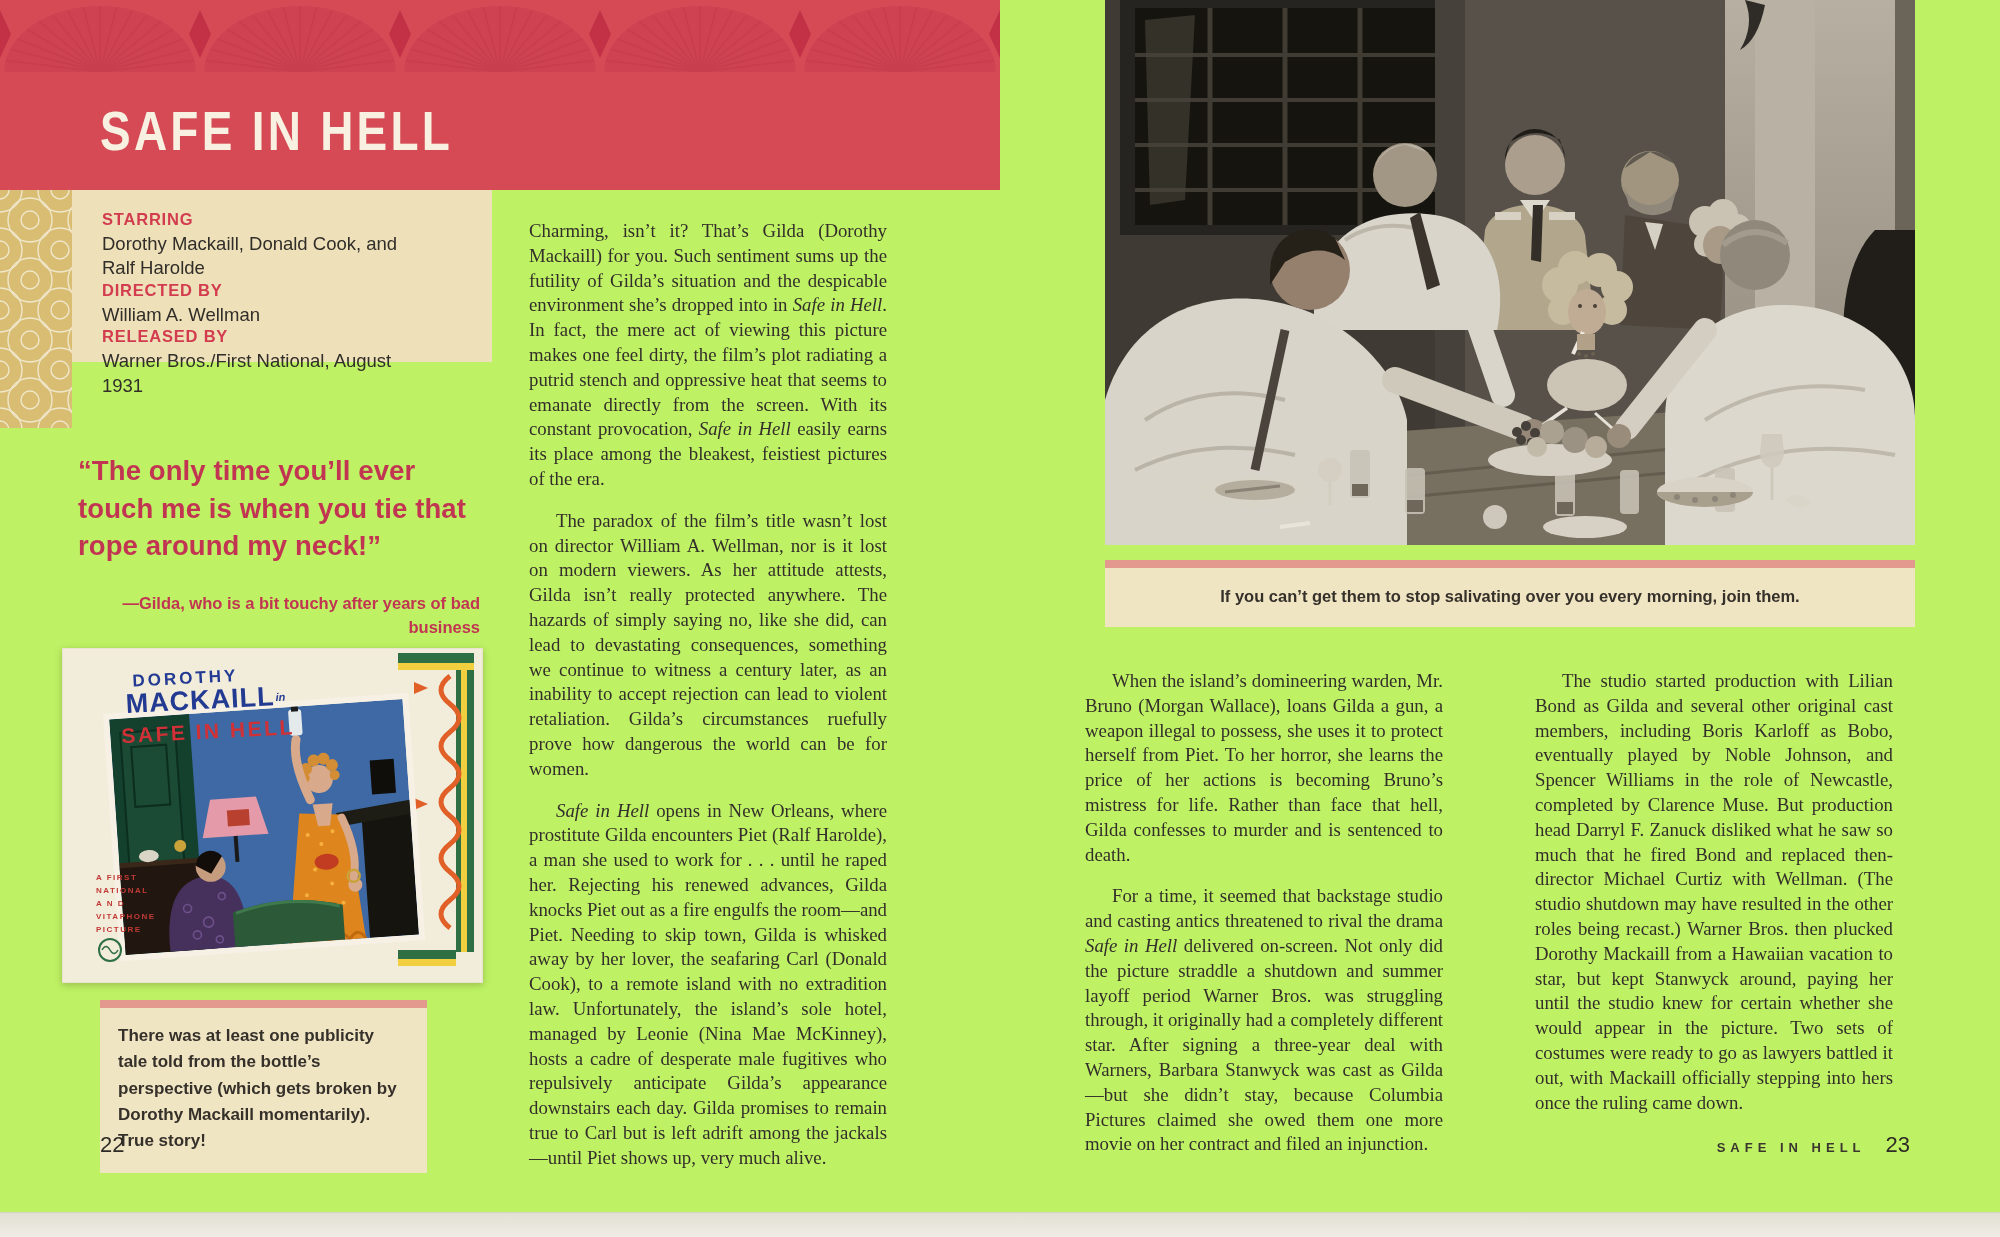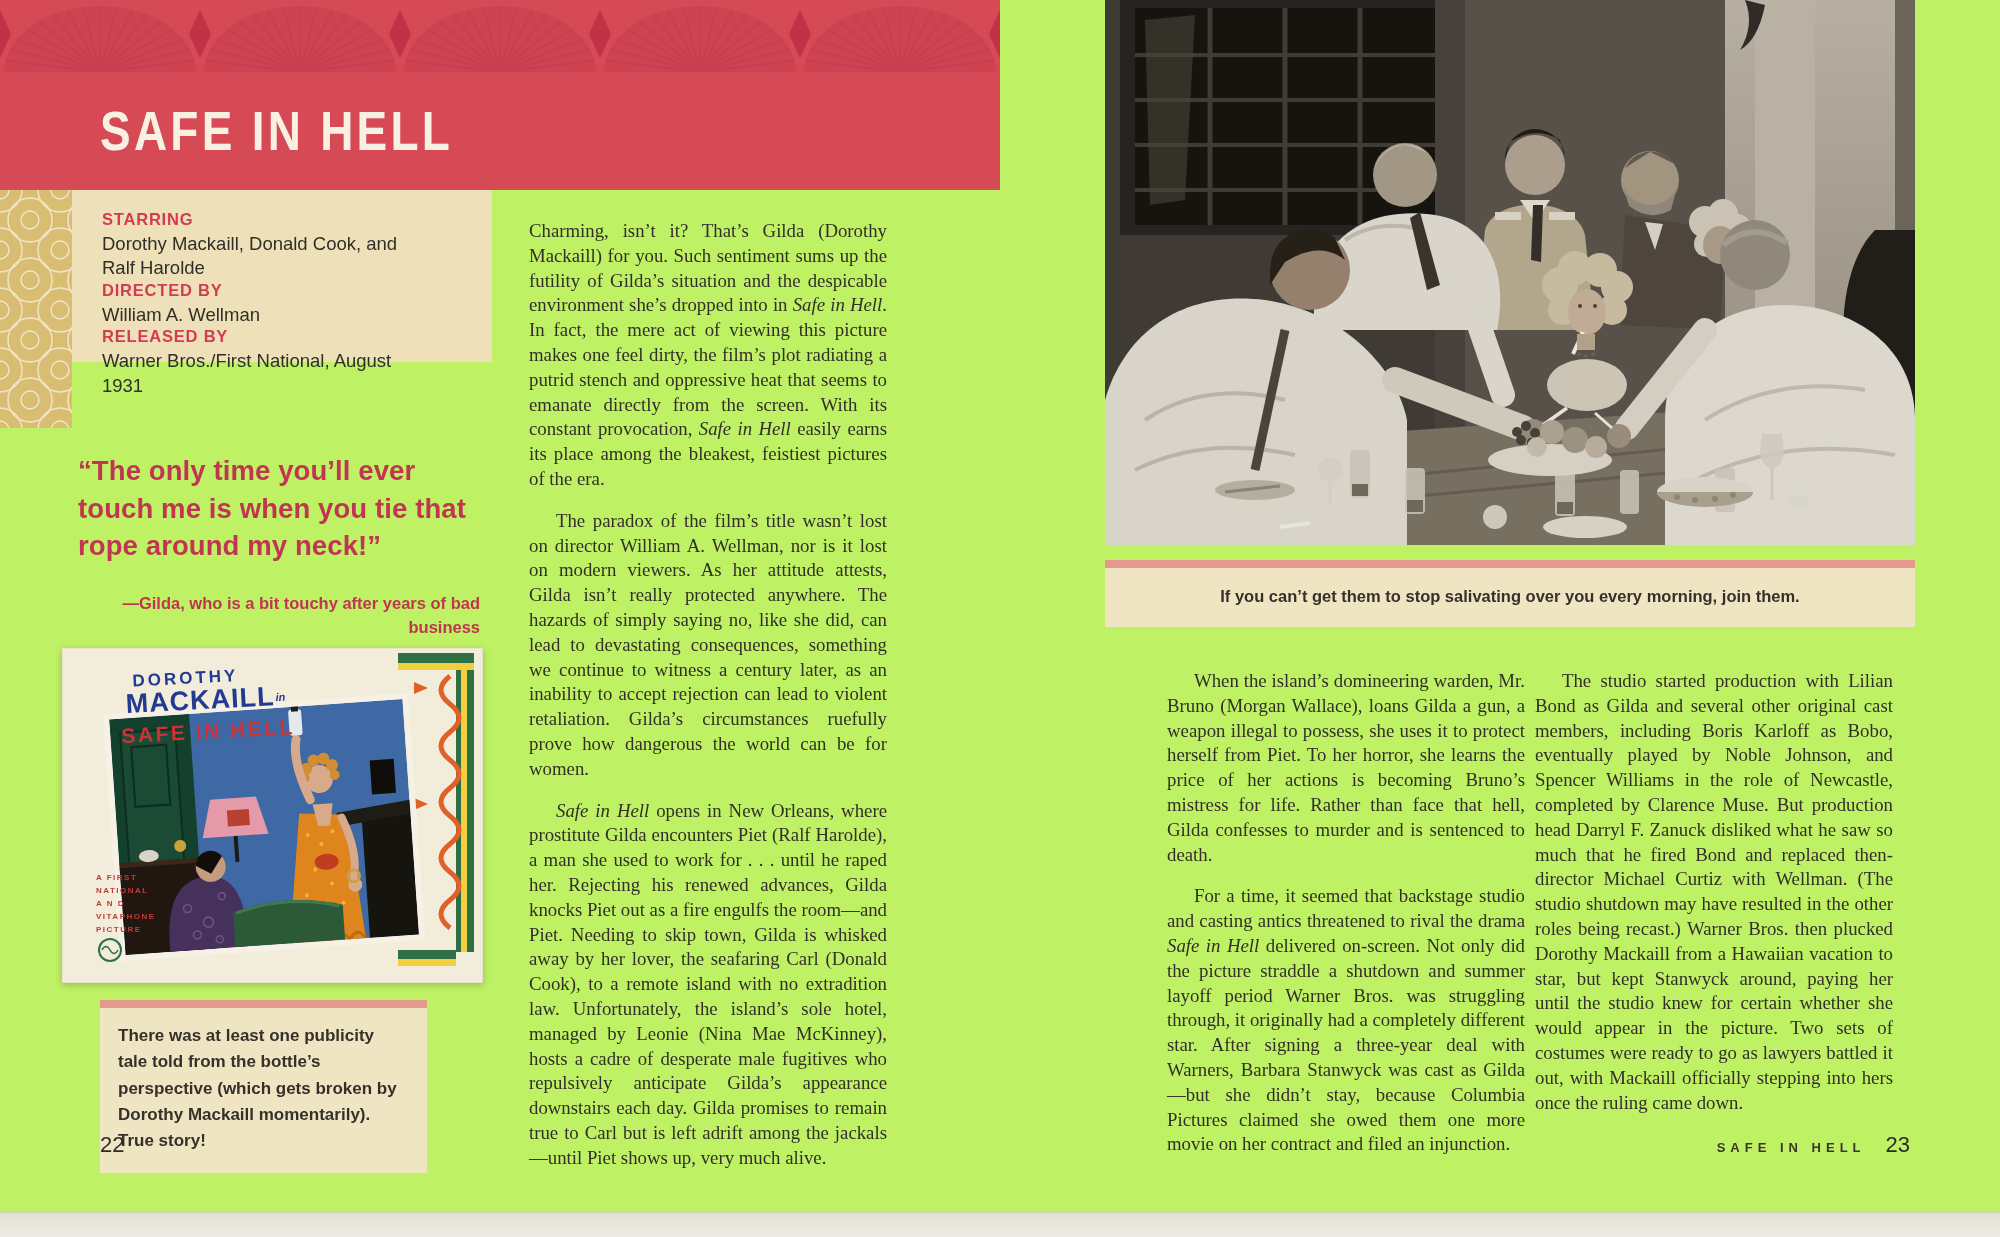--- a/index.html
+++ b/index.html
@@ -41,21 +41,21 @@
   .text-col{font-family:"Liberation Serif",serif;color:#332e29;font-size:18.8px;line-height:24.8px;
             text-align:justify;}
   .text-col p{margin:17px;text-indent:27px;}
   .main-col p:first-child{text-indent:0;}
 
   
   .photo{position:absolute;left:1105px;top:0;width:810px;height:545px;}
   .photo-caption{position:absolute;left:1105px;top:553px;width:810px;margin-top:7px;}
   .caption-body{background:#f0e5c3;padding:17px 30px 19px 30px;}
   .caption-text{color:#35302a;font-size:16.5px;font-weight:bold;text-align:center;line-height:1.4;}
-  .col-a{position:absolute;left:1150px;top:652px;width:392px;}
+  .col-a{position:absolute;left:1068px;top:652px;width:392px;}
   .col-b{position:absolute;left:1518px;top:652px;width:392px;}
 
   
   .pagenum{position:absolute;color:#2e2a25;font-weight:normal;font-size:22px;}
   .pagenum-left{left:100px;top:1132px;}
   .footer-right{position:absolute;left:1560px;top:1132px;width:350px;display:flex;
                 justify-content:flex-end;align-items:baseline;gap:20px;}
   .running-title{color:#3a352e;font-size:13px;font-weight:600;letter-spacing:5px;}
   .bottom-edge{position:absolute;left:0;top:1212px;width:2000px;height:25px;
                background:linear-gradient(#e2dfd4,#efede5);border-top:1px solid #d4d1c5;}

